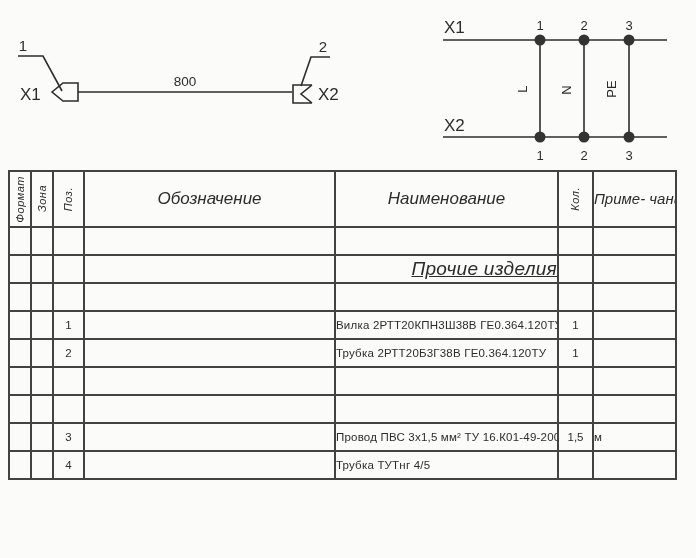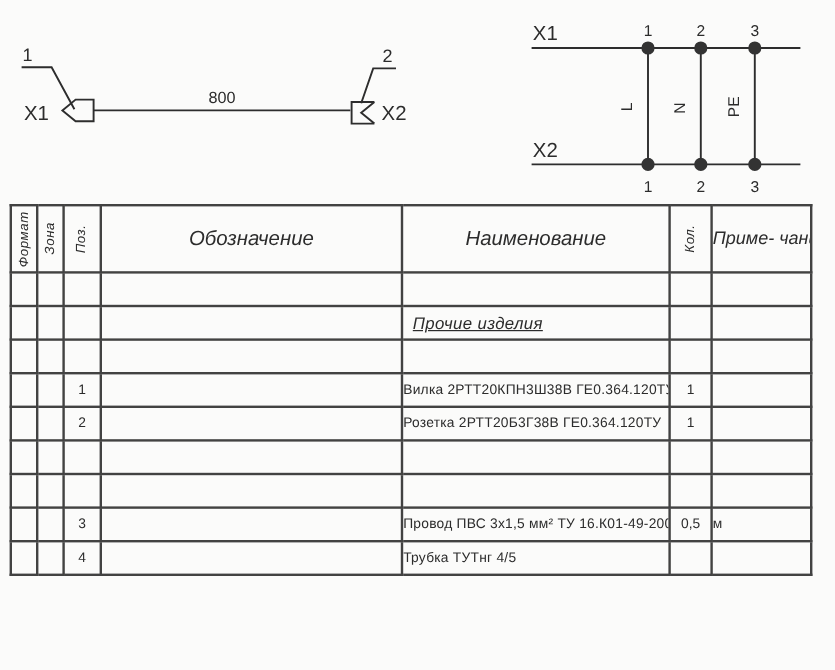--- a/index.html
+++ b/index.html
@@ -27,21 +27,21 @@
   .vtext{
     writing-mode:vertical-rl;transform:rotate(180deg);
     font-style:italic;font-size:11px;letter-spacing:.5px;
     margin:0 auto;line-height:1;
   }
   th.big{font-style:italic;font-size:17px;}
   th.note-h{font-style:italic;font-size:15px;text-align:center;white-space:pre-line;line-height:1.15;}
   td.c-pos,td.c-qty{text-align:center;font-size:11.5px;}
   td.c-name{font-size:11.5px;padding-left:8px;text-align:left;letter-spacing:.2px;}
   td.c-name.section{
-    text-align:left;font-style:italic;font-size:14px;
+    text-align:right;font-style:italic;font-size:19px;
     text-decoration:underline;padding-left:8px;letter-spacing:.3px;
   }
   td.c-note{font-size:11.5px;padding-left:9px;text-align:left;}
 </style>
 </head>
 <body>
 
 <svg class="drawing-svg" width="696" height="168" viewBox="0 0 696 168">
 
   <g stroke="#2d2d2d" stroke-width="1.6" fill="none">
@@ -152,21 +152,21 @@
     <td class="c-des"></td>
     <td class="c-name">Вилка 2РТТ20КПН3Ш38В ГЕ0.364.120ТУ</td>
     <td class="c-qty">1</td>
     <td class="c-note"></td>
   </tr>
   <tr class="body-row">
     <td class="c-fmt"></td>
     <td class="c-zone"></td>
     <td class="c-pos">2</td>
     <td class="c-des"></td>
-    <td class="c-name">Розетка 2РТТ20Б3Г38В ГЕ0.364.120ТУ</td>
+    <td class="c-name">Трубка 2РТТ20Б3Г38В ГЕ0.364.120ТУ</td>
     <td class="c-qty">1</td>
     <td class="c-note"></td>
   </tr>
   <tr class="body-row">
     <td class="c-fmt"></td>
     <td class="c-zone"></td>
     <td class="c-pos"></td>
     <td class="c-des"></td>
     <td class="c-name"></td>
     <td class="c-qty"></td>
@@ -180,21 +180,21 @@
     <td class="c-name"></td>
     <td class="c-qty"></td>
     <td class="c-note"></td>
   </tr>
   <tr class="body-row">
     <td class="c-fmt"></td>
     <td class="c-zone"></td>
     <td class="c-pos">3</td>
     <td class="c-des"></td>
     <td class="c-name">Провод ПВС 3х1,5 мм² ТУ 16.К01-49-2005</td>
-    <td class="c-qty">0,5</td>
+    <td class="c-qty">1,5</td>
     <td class="c-note">м</td>
   </tr>
   <tr class="body-row">
     <td class="c-fmt"></td>
     <td class="c-zone"></td>
     <td class="c-pos">4</td>
     <td class="c-des"></td>
     <td class="c-name">Трубка ТУТнг 4/5</td>
     <td class="c-qty"></td>
     <td class="c-note"></td>

